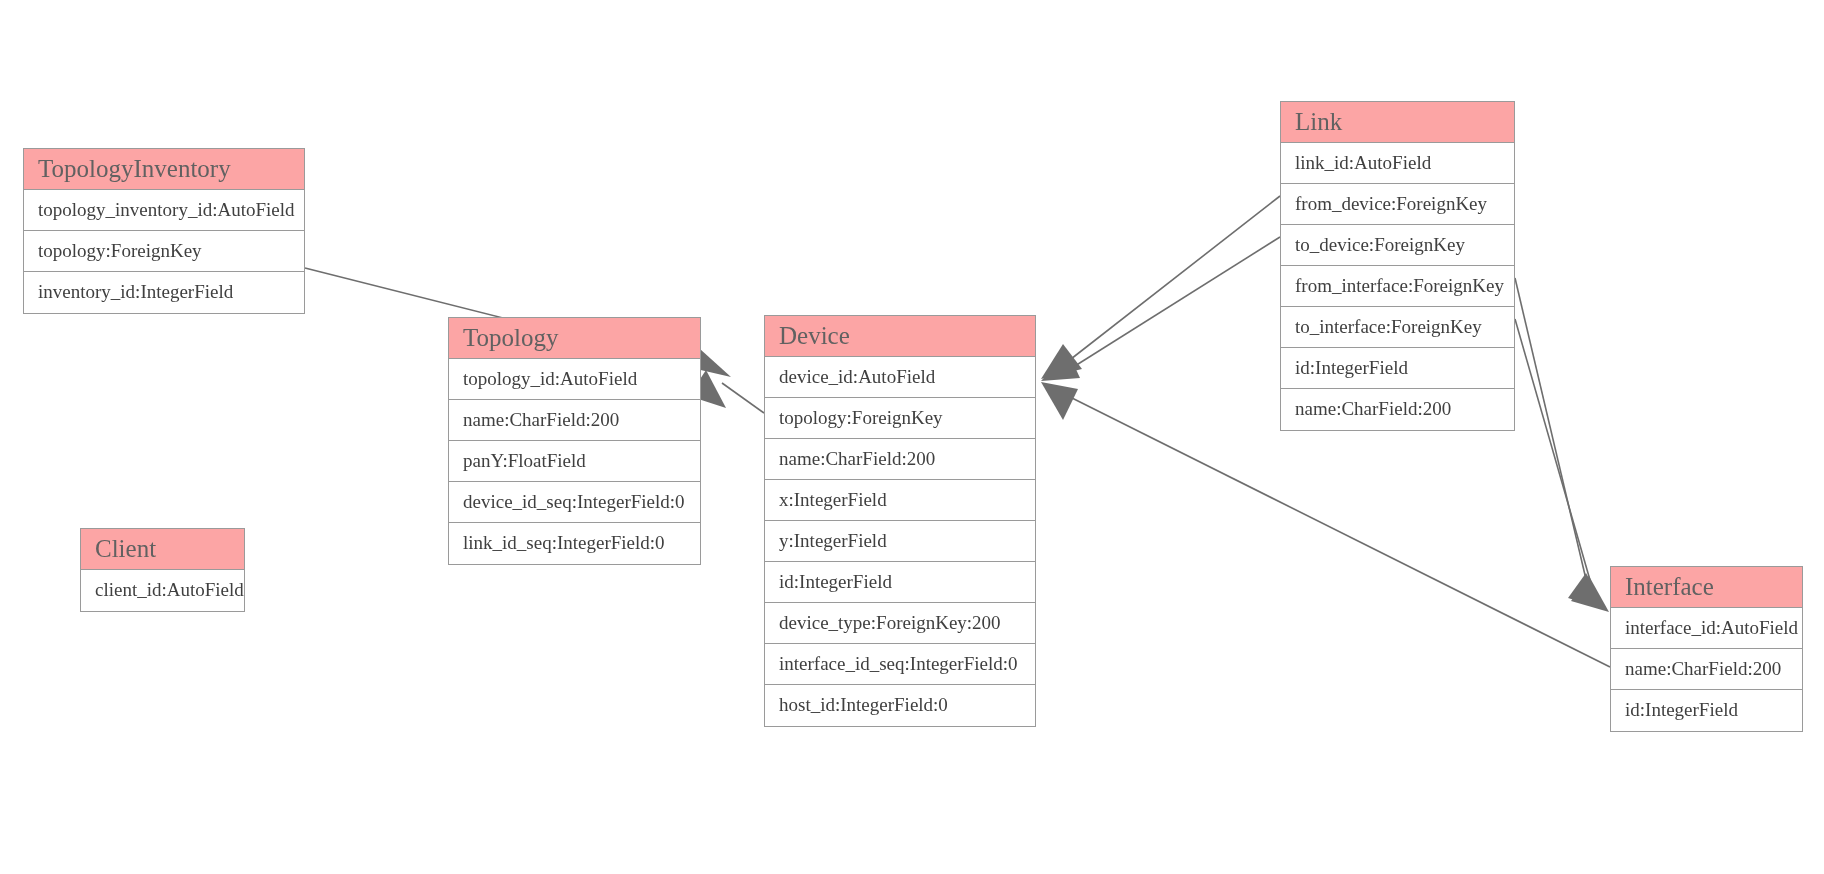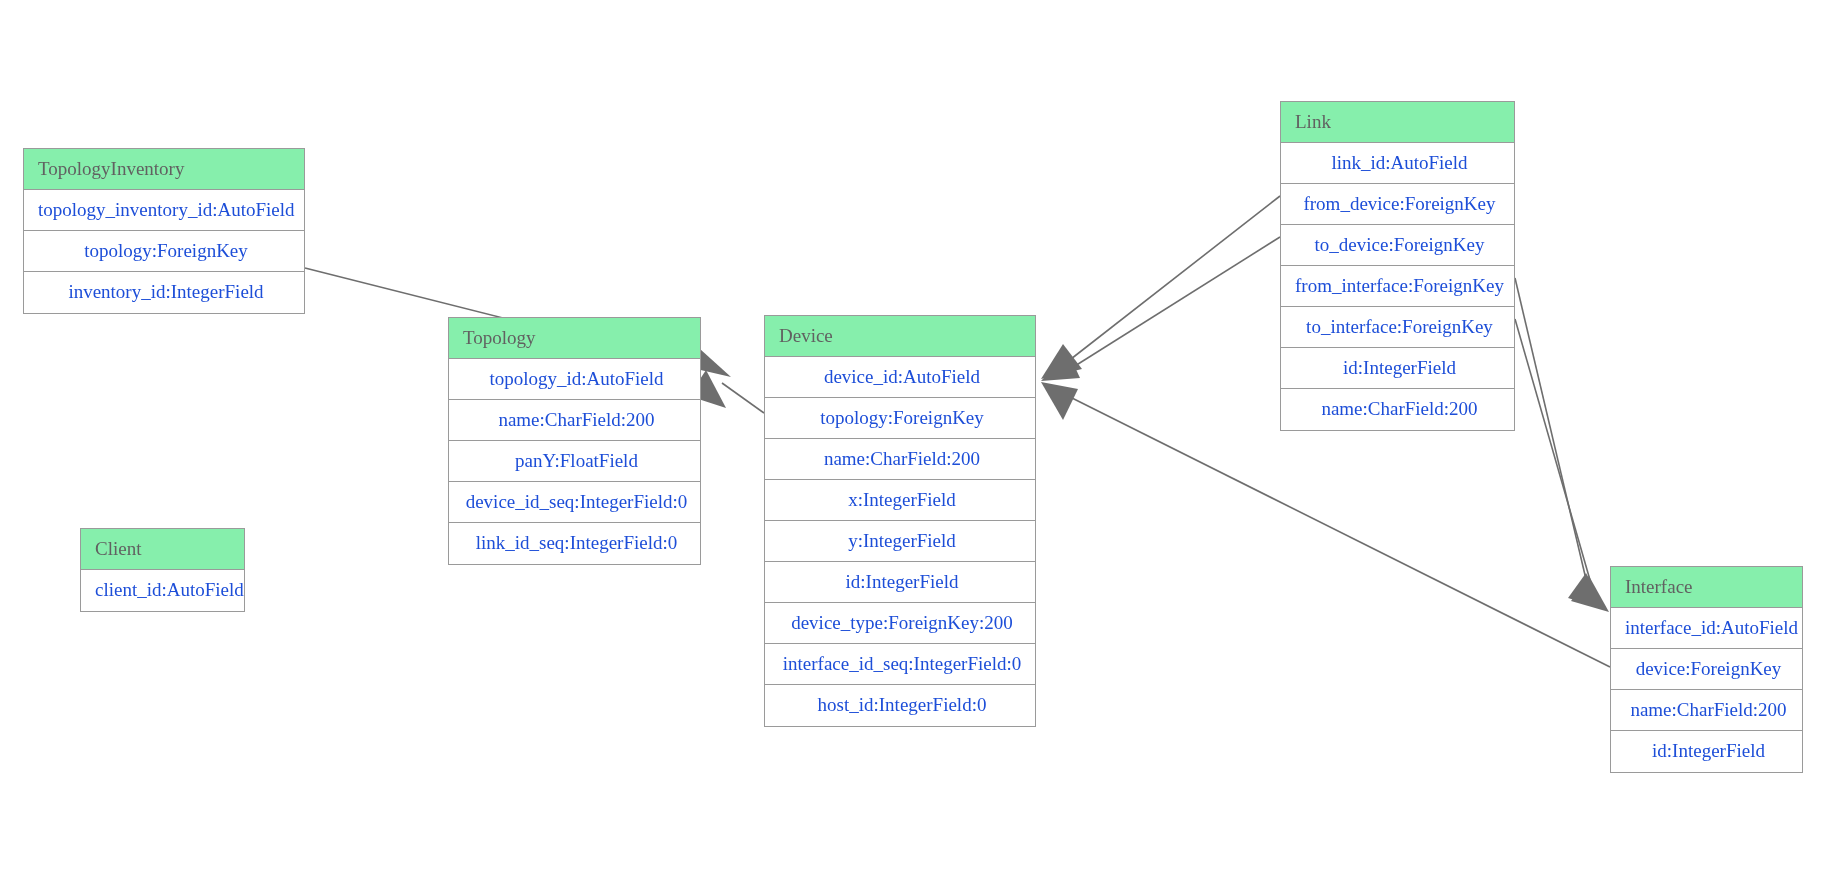--- a/index.html
+++ b/index.html
@@ -27,42 +27,41 @@
   }
   .entity {
     position: absolute;
     box-sizing: border-box;
     border: 1px solid #9a9a9a;
     background: #ffffff;
     z-index: 2;
   }
   .entity-header {
     box-sizing: border-box;
-    background: #86efac;
+    background: #fca5a5;
     border-bottom: 1px solid #9a9a9a;
     color: #616161;
-    font-size: 19px;
+    font-size: 25px;
     line-height: 40px;
     height: 41px;
     padding: 0 0 0 14px;
     white-space: nowrap;
     overflow: hidden;
   }
   .entity-row {
     box-sizing: border-box;
     height: 41px;
     line-height: 40px;
     border-bottom: 1px solid #9a9a9a;
-    color: #1d4ed8;
+    color: #404040;
     font-size: 19px;
     padding: 0 10px 0 14px;
     white-space: nowrap;
     overflow: hidden;
     background: #ffffff;
-    text-align: center;
   }
   .entity-row:last-child {
     border-bottom: none;
   }
 </style>
 </head>
 <body>
 
 <div id="canvas">
 
@@ -146,18 +145,17 @@
     <div class="entity-row">to_device:ForeignKey</div>
     <div class="entity-row">from_interface:ForeignKey</div>
     <div class="entity-row">to_interface:ForeignKey</div>
     <div class="entity-row">id:IntegerField</div>
     <div class="entity-row">name:CharField:200</div>
   </div>
 
   <div class="entity" style="left:1610px; top:566px; width:193px;">
     <div class="entity-header">Interface</div>
     <div class="entity-row">interface_id:AutoField</div>
-    <div class="entity-row">device:ForeignKey</div>
     <div class="entity-row">name:CharField:200</div>
     <div class="entity-row">id:IntegerField</div>
   </div>
 
 </div>
 
 </body></html>

